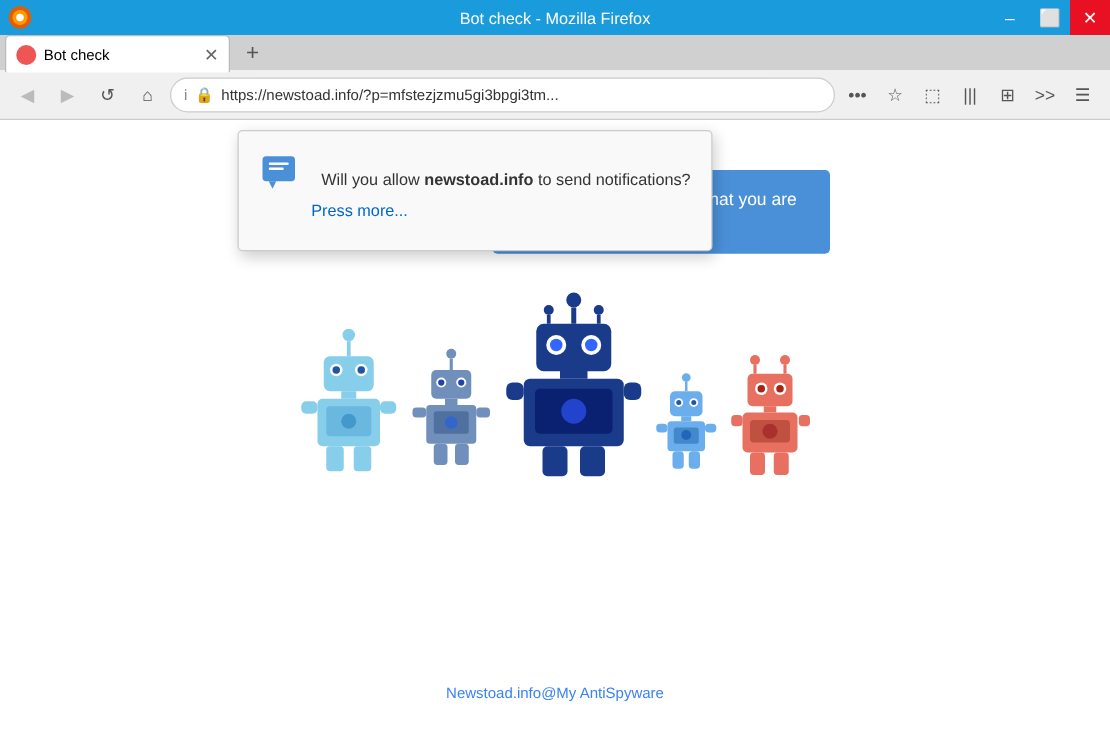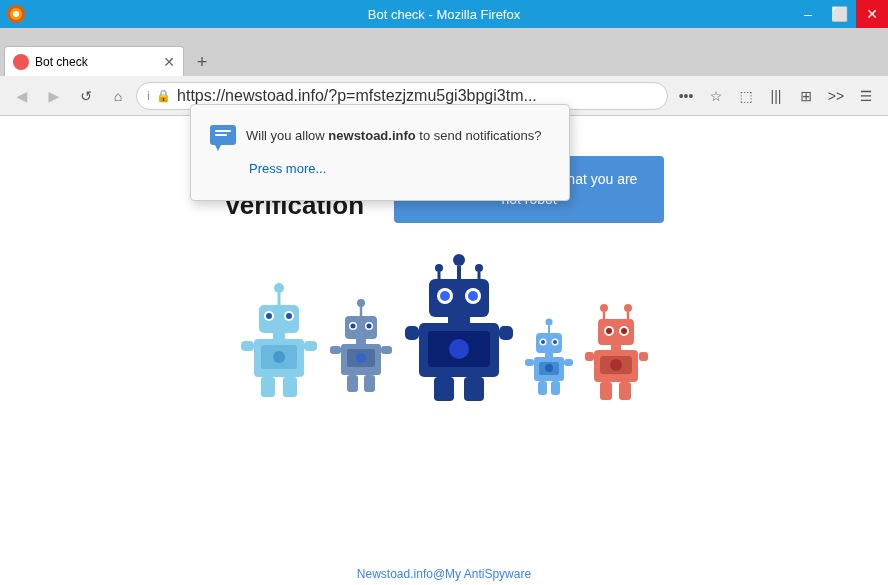--- a/index.html
+++ b/index.html
@@ -40,23 +40,23 @@
       position: absolute;
       left: 6px;
       top: 4px;
       width: 20px;
       height: 20px;
     }
 
     
     .tab-bar {
       background: #d0d0d0;
-      height: 48px;
-      display: flex;
-      align-items: flex-end;
+      height: 28px;
+      display: flex;
+      align-items: flex-start;
       padding-left: 4px;
     }
     .tab {
       background: #f0f0f0;
       height: 30px;
       min-width: 180px;
       max-width: 220px;
       display: flex;
       align-items: center;
       padding: 0 8px;
@@ -110,21 +110,21 @@
       border: 1px solid #ccc;
       border-radius: 14px;
       background: #fff;
       display: flex;
       align-items: center;
       padding: 0 10px;
       gap: 6px;
       font-size: 12px;
       color: #333;
     }
-    .address-text { flex: 1; font-size: 16px; color: #333; }
+    .address-text { flex: 1; font-size: 12px; color: #333; }
     .nav-extra-btns {
       display: flex;
       gap: 2px;
     }
     .nav-extra-btn {
       width: 28px; height: 28px;
       display: flex; align-items: center; justify-content: center;
       border-radius: 4px;
       cursor: pointer;
       font-size: 14px;
@@ -139,22 +139,22 @@
       width: 380px;
       background: #f9f9f9;
       border: 1px solid #ccc;
       border-radius: 4px;
       box-shadow: 2px 4px 12px rgba(0,0,0,0.2);
       z-index: 100;
       padding: 14px 16px 14px 16px;
     }
     .notification-header {
       display: flex;
-      gap: 7px;
-      align-items: center;
+      gap: 18px;
+      align-items: flex-end;
       margin-bottom: 8px;
     }
     .notification-icon {
       width: 32px; height: 32px;
       color: #1a9bdc;
       flex-shrink: 0;
       margin-top: 2px;
     }
     .notification-text {
       font-size: 13px;

